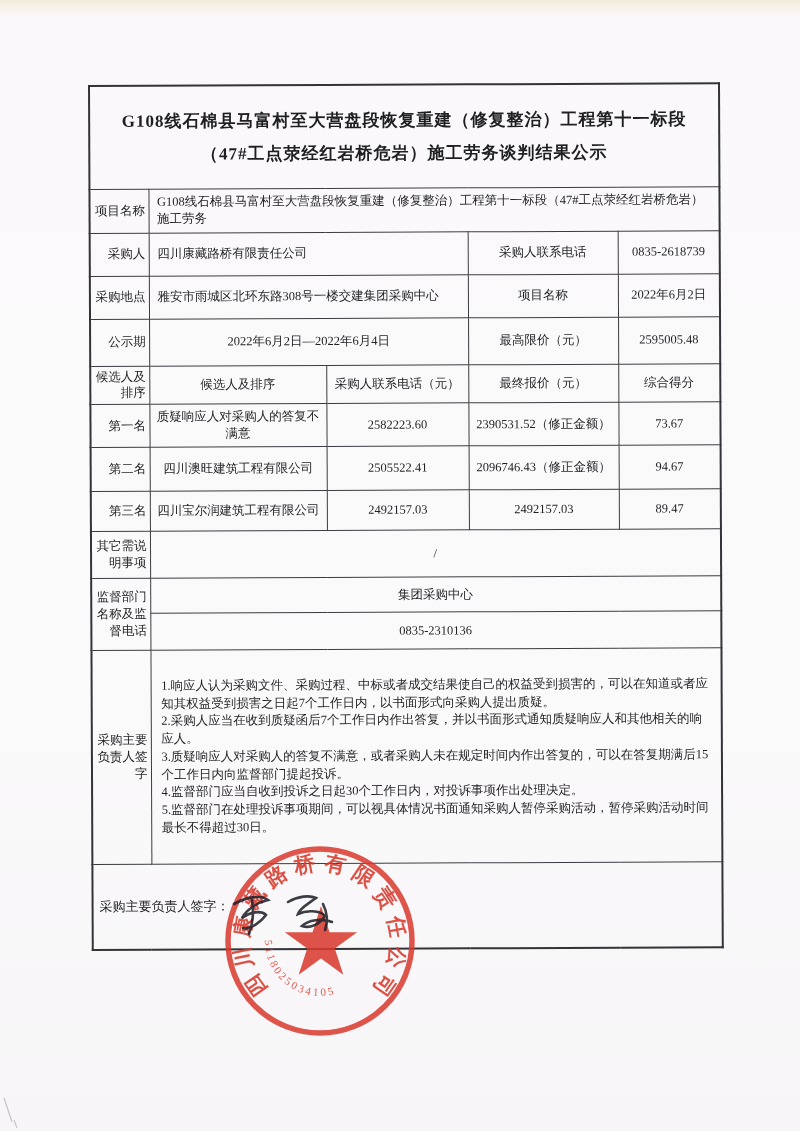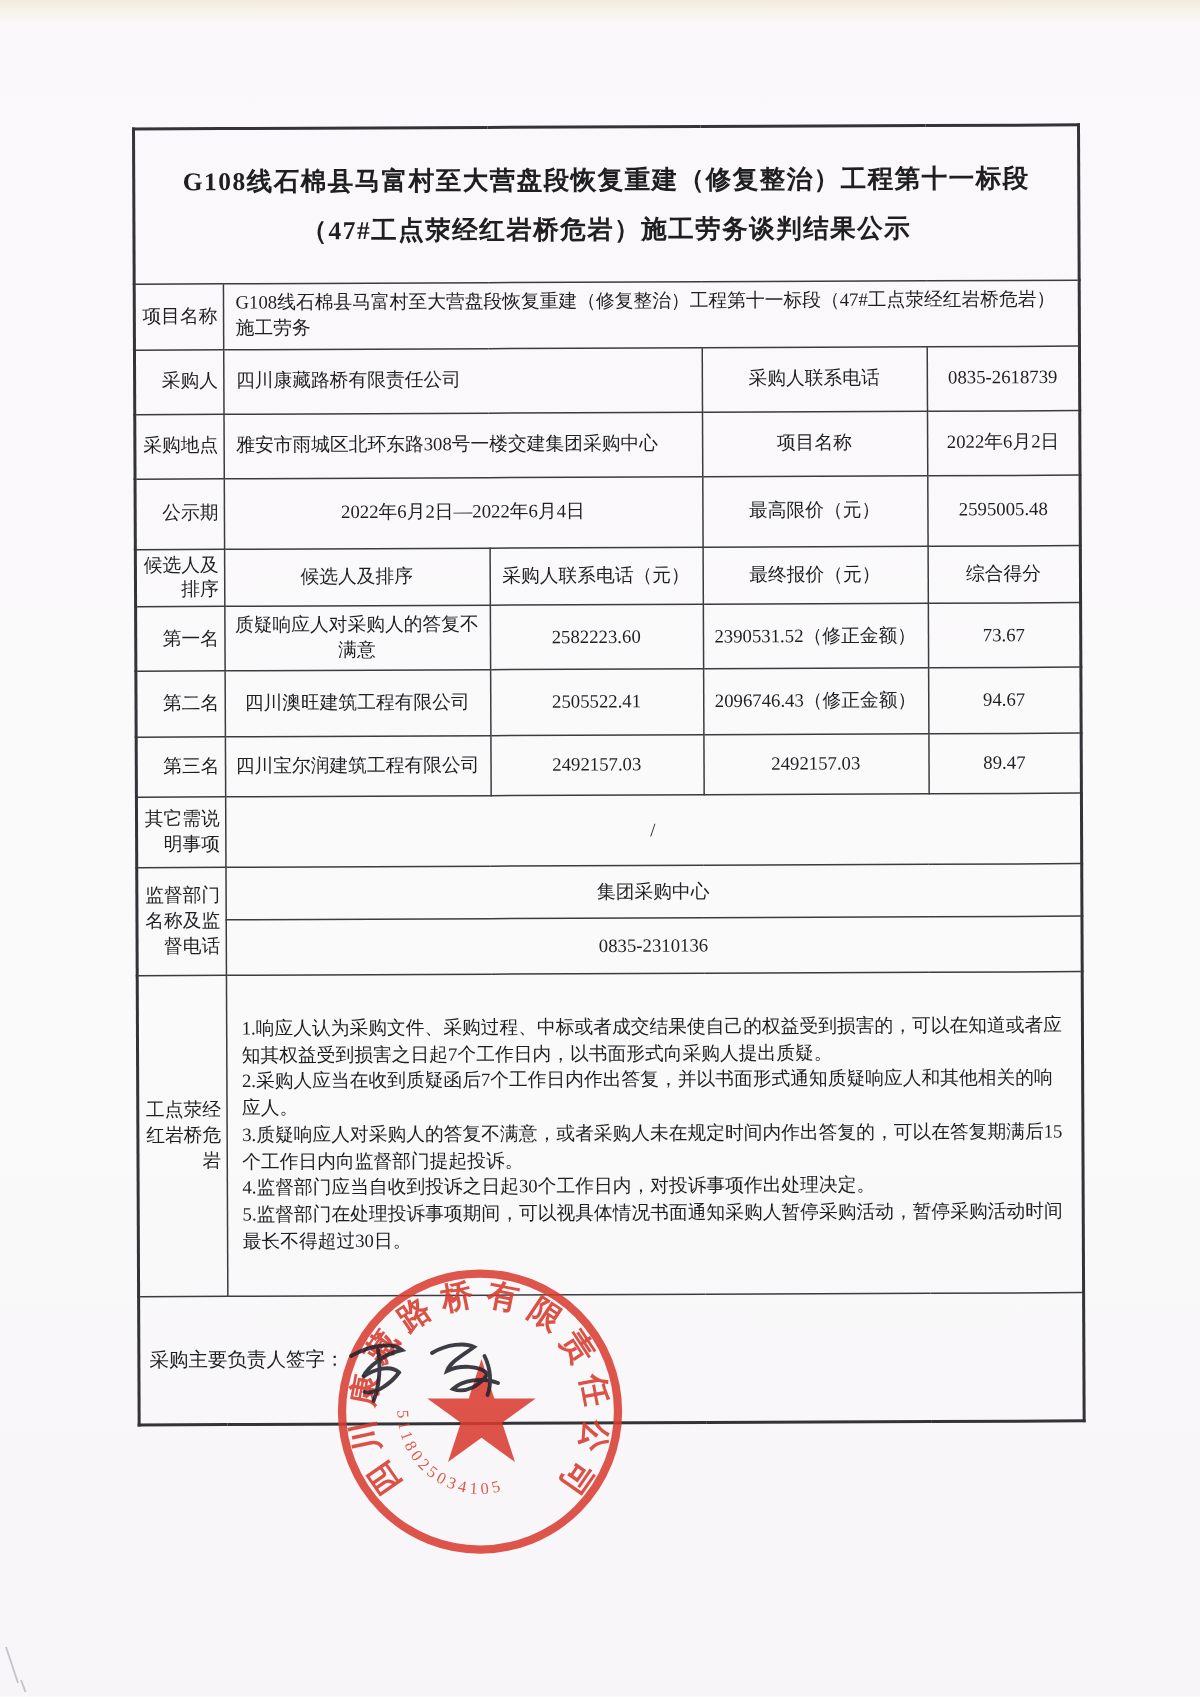--- a/index.html
+++ b/index.html
@@ -126,21 +126,21 @@
 
     <tr style="height:35px">
       <td class="lab" rowspan="2">监督部门名称及监督电话</td>
       <td colspan="4">集团采购中心</td>
     </tr>
     <tr style="height:37px">
       <td colspan="4">0835-2310136</td>
     </tr>
 
     <tr style="height:214px">
-      <td class="lab">工点荥经红岩桥危岩</td>
+      <td class="lab">采购主要负责人签字</td>
       <td colspan="4" class="notes">
         <div>1.响应人认为采购文件、采购过程、中标或者成交结果使自己的权益受到损害的，可以在知道或者应知其权益受到损害之日起7个工作日内，以书面形式向采购人提出质疑。</div>
         <div>2.采购人应当在收到质疑函后7个工作日内作出答复，并以书面形式通知质疑响应人和其他相关的响应人。</div>
         <div>3.质疑响应人对采购人的答复不满意，或者采购人未在规定时间内作出答复的，可以在答复期满后15个工作日内向监督部门提起投诉。</div>
         <div>4.监督部门应当自收到投诉之日起30个工作日内，对投诉事项作出处理决定。</div>
         <div>5.监督部门在处理投诉事项期间，可以视具体情况书面通知采购人暂停采购活动，暂停采购活动时间最长不得超过30日。</div>
       </td>
     </tr>
 
     <tr style="height:85px">

